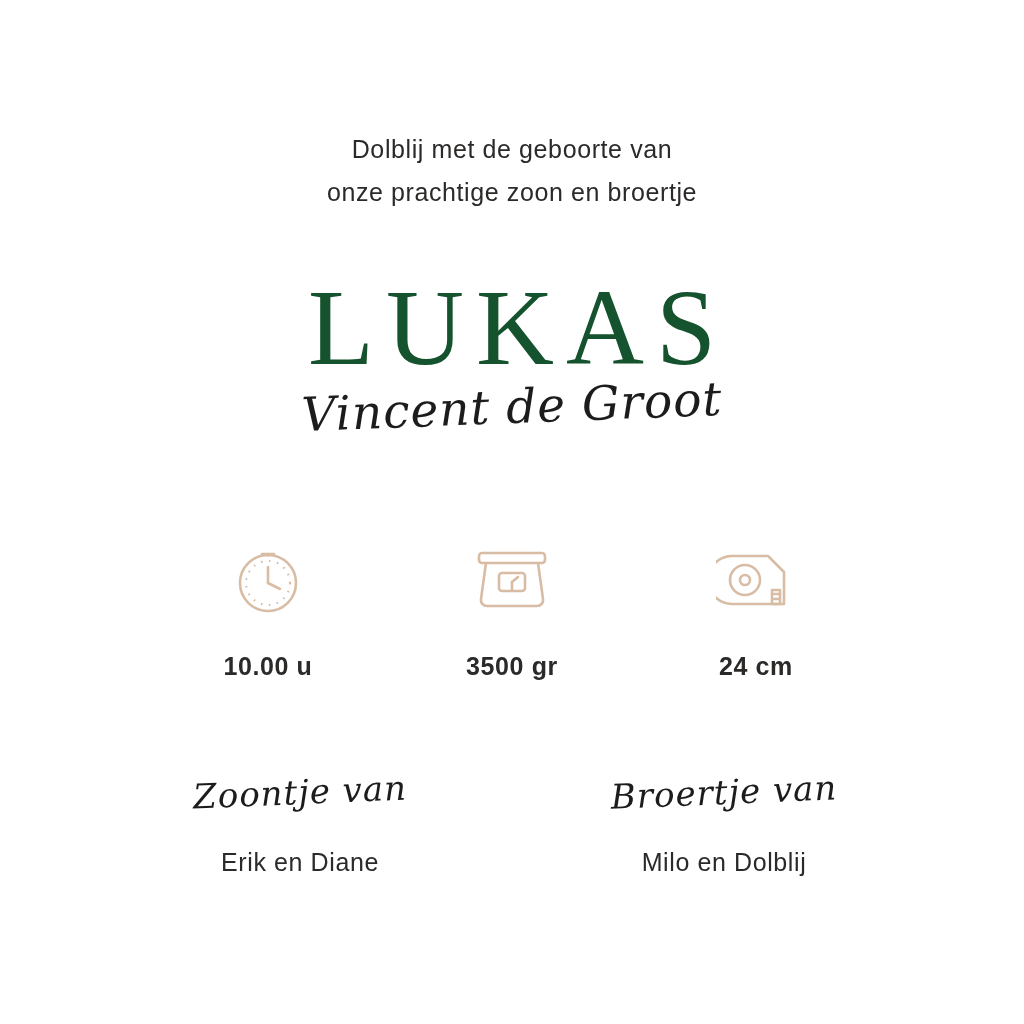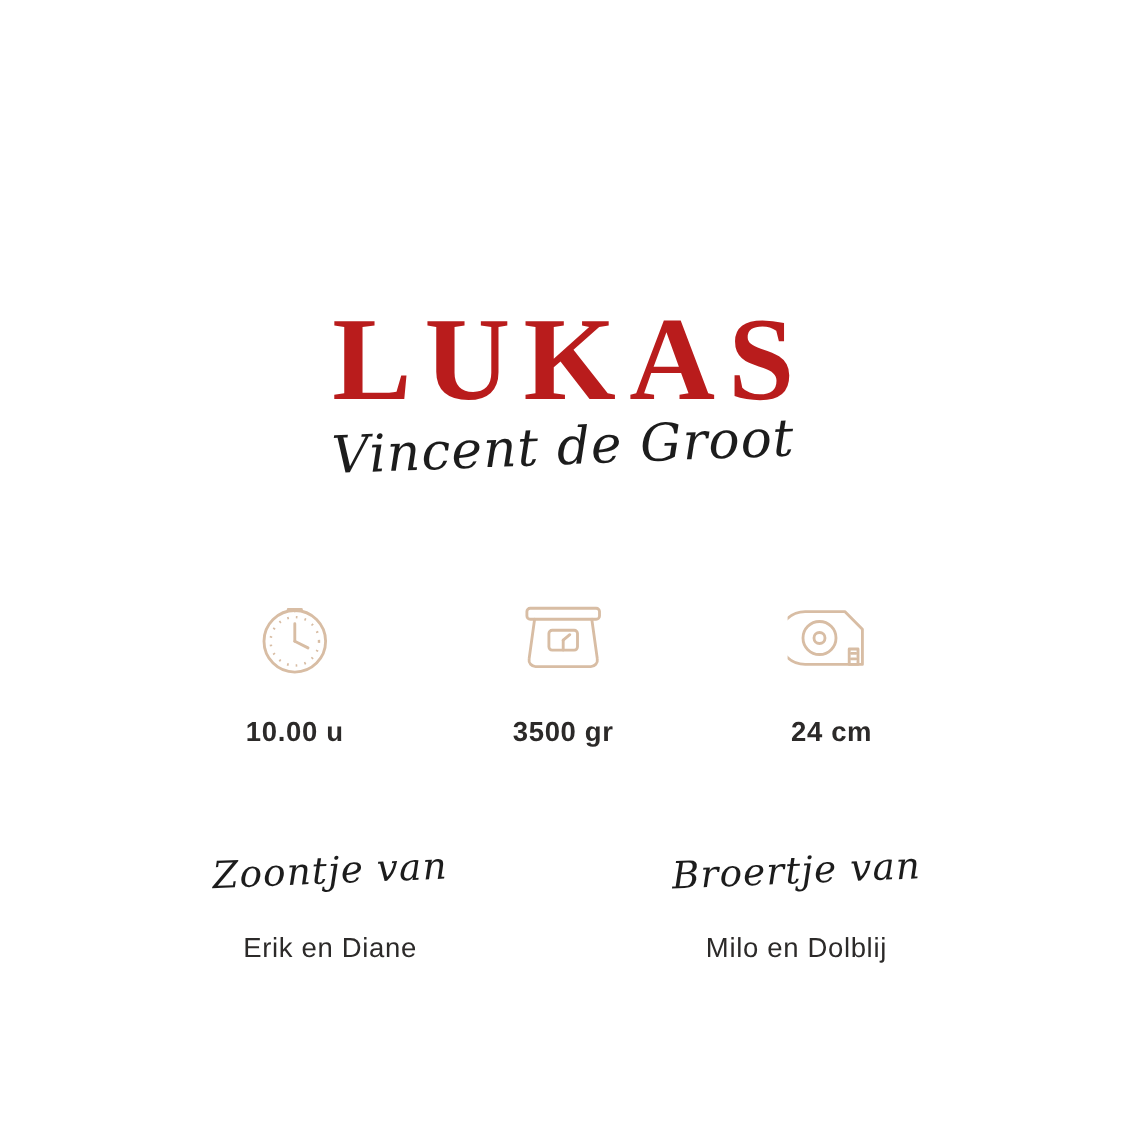--- a/index.html
+++ b/index.html
@@ -44,22 +44,22 @@
     left: 0;
     width: 1024px;
     text-align: center;
   }
   .first-name {
     font-family: "Liberation Serif", serif;
     font-size: 108px;
     line-height: 104px;
     letter-spacing: 12px;
     text-indent: 12px;
-    color: #b91c1c;
-    font-weight: 700;
+    color: #14532d;
+    font-weight: 400;
   }
   .middle-names {
     margin-top: -6px;
     font-family: "DejaVu Serif", serif;
     font-style: italic;
     font-size: 47px;
     line-height: 66px;
     letter-spacing: 1px;
     color: #1c1c1c;
     transform: rotate(-2.2deg);
@@ -120,20 +120,24 @@
     font-size: 25px;
     letter-spacing: 0.6px;
     color: #2c2a29;
   }
 </style>
 </head>
 <body>
 
 <div class="card">
 
+  <div class="intro">
+    <div class="line">Dolblij met de geboorte van</div>
+    <div class="line">onze prachtige zoon en broertje</div>
+  </div>
 
   <div class="name-block">
     <div class="first-name">LUKAS</div>
     <div class="middle-names">Vincent de Groot</div>
   </div>
 
   <div class="stats">
 
     <div class="stat">
       <div class="stat-icon">

